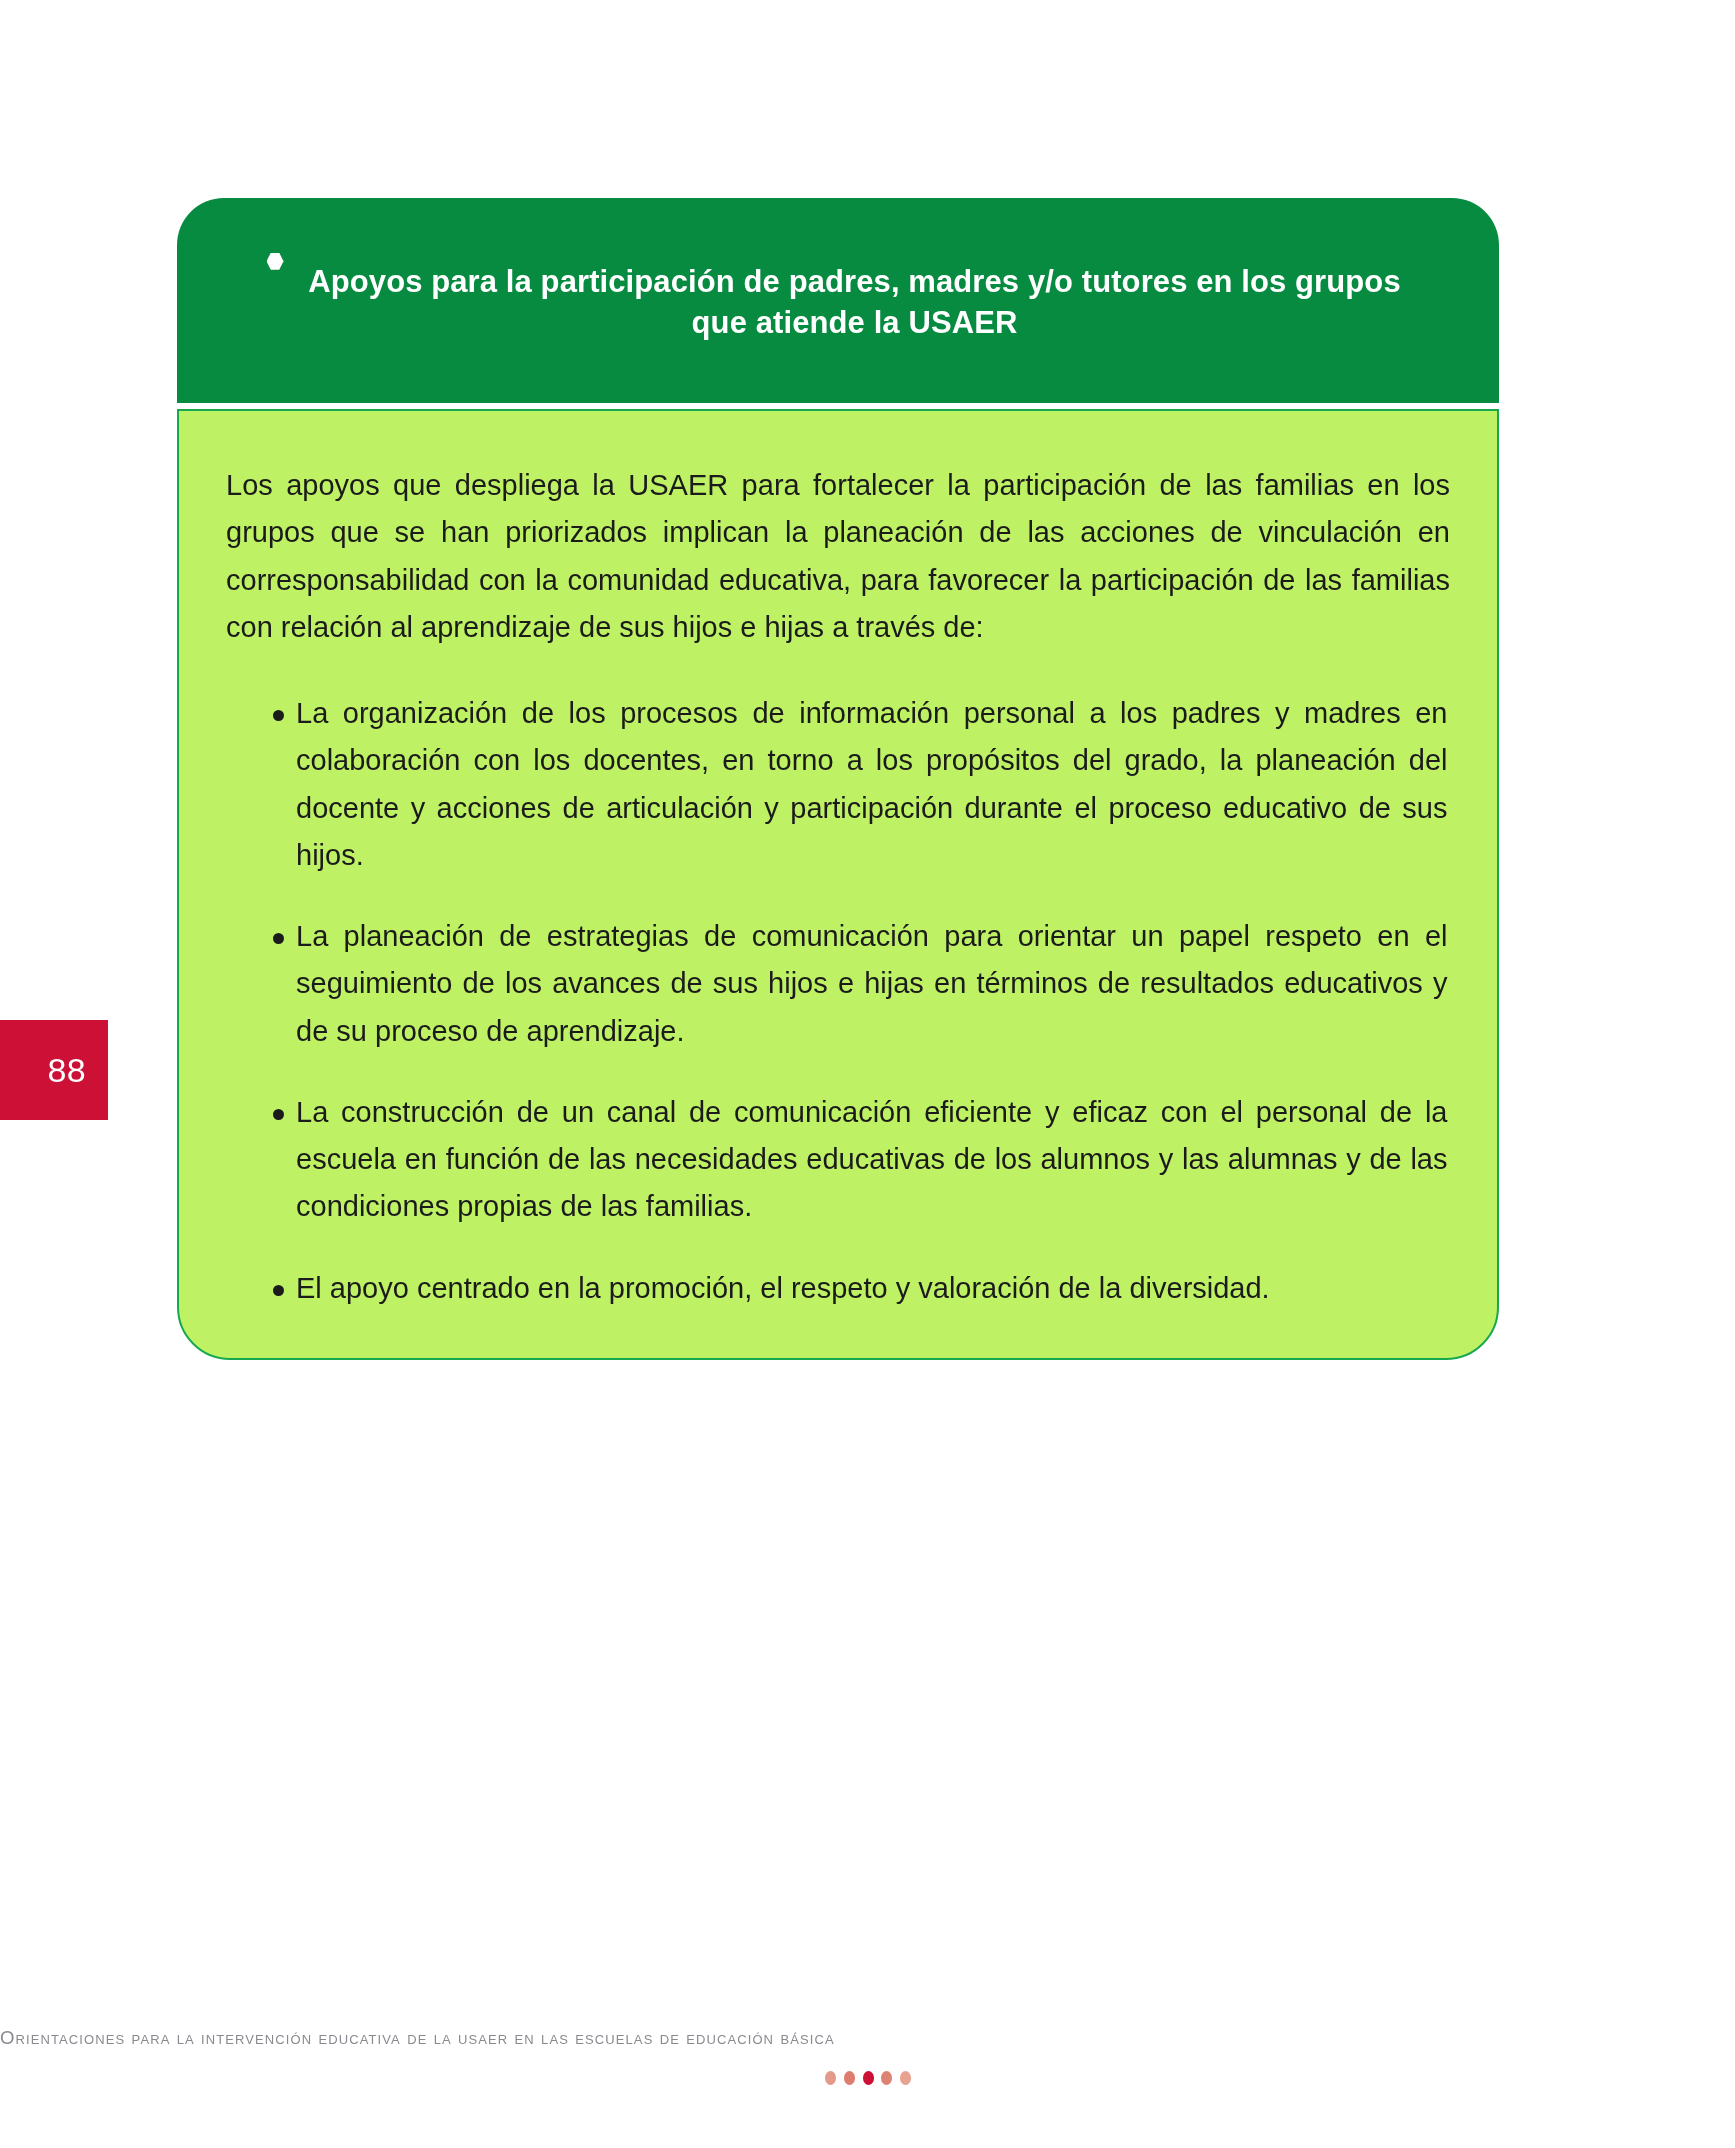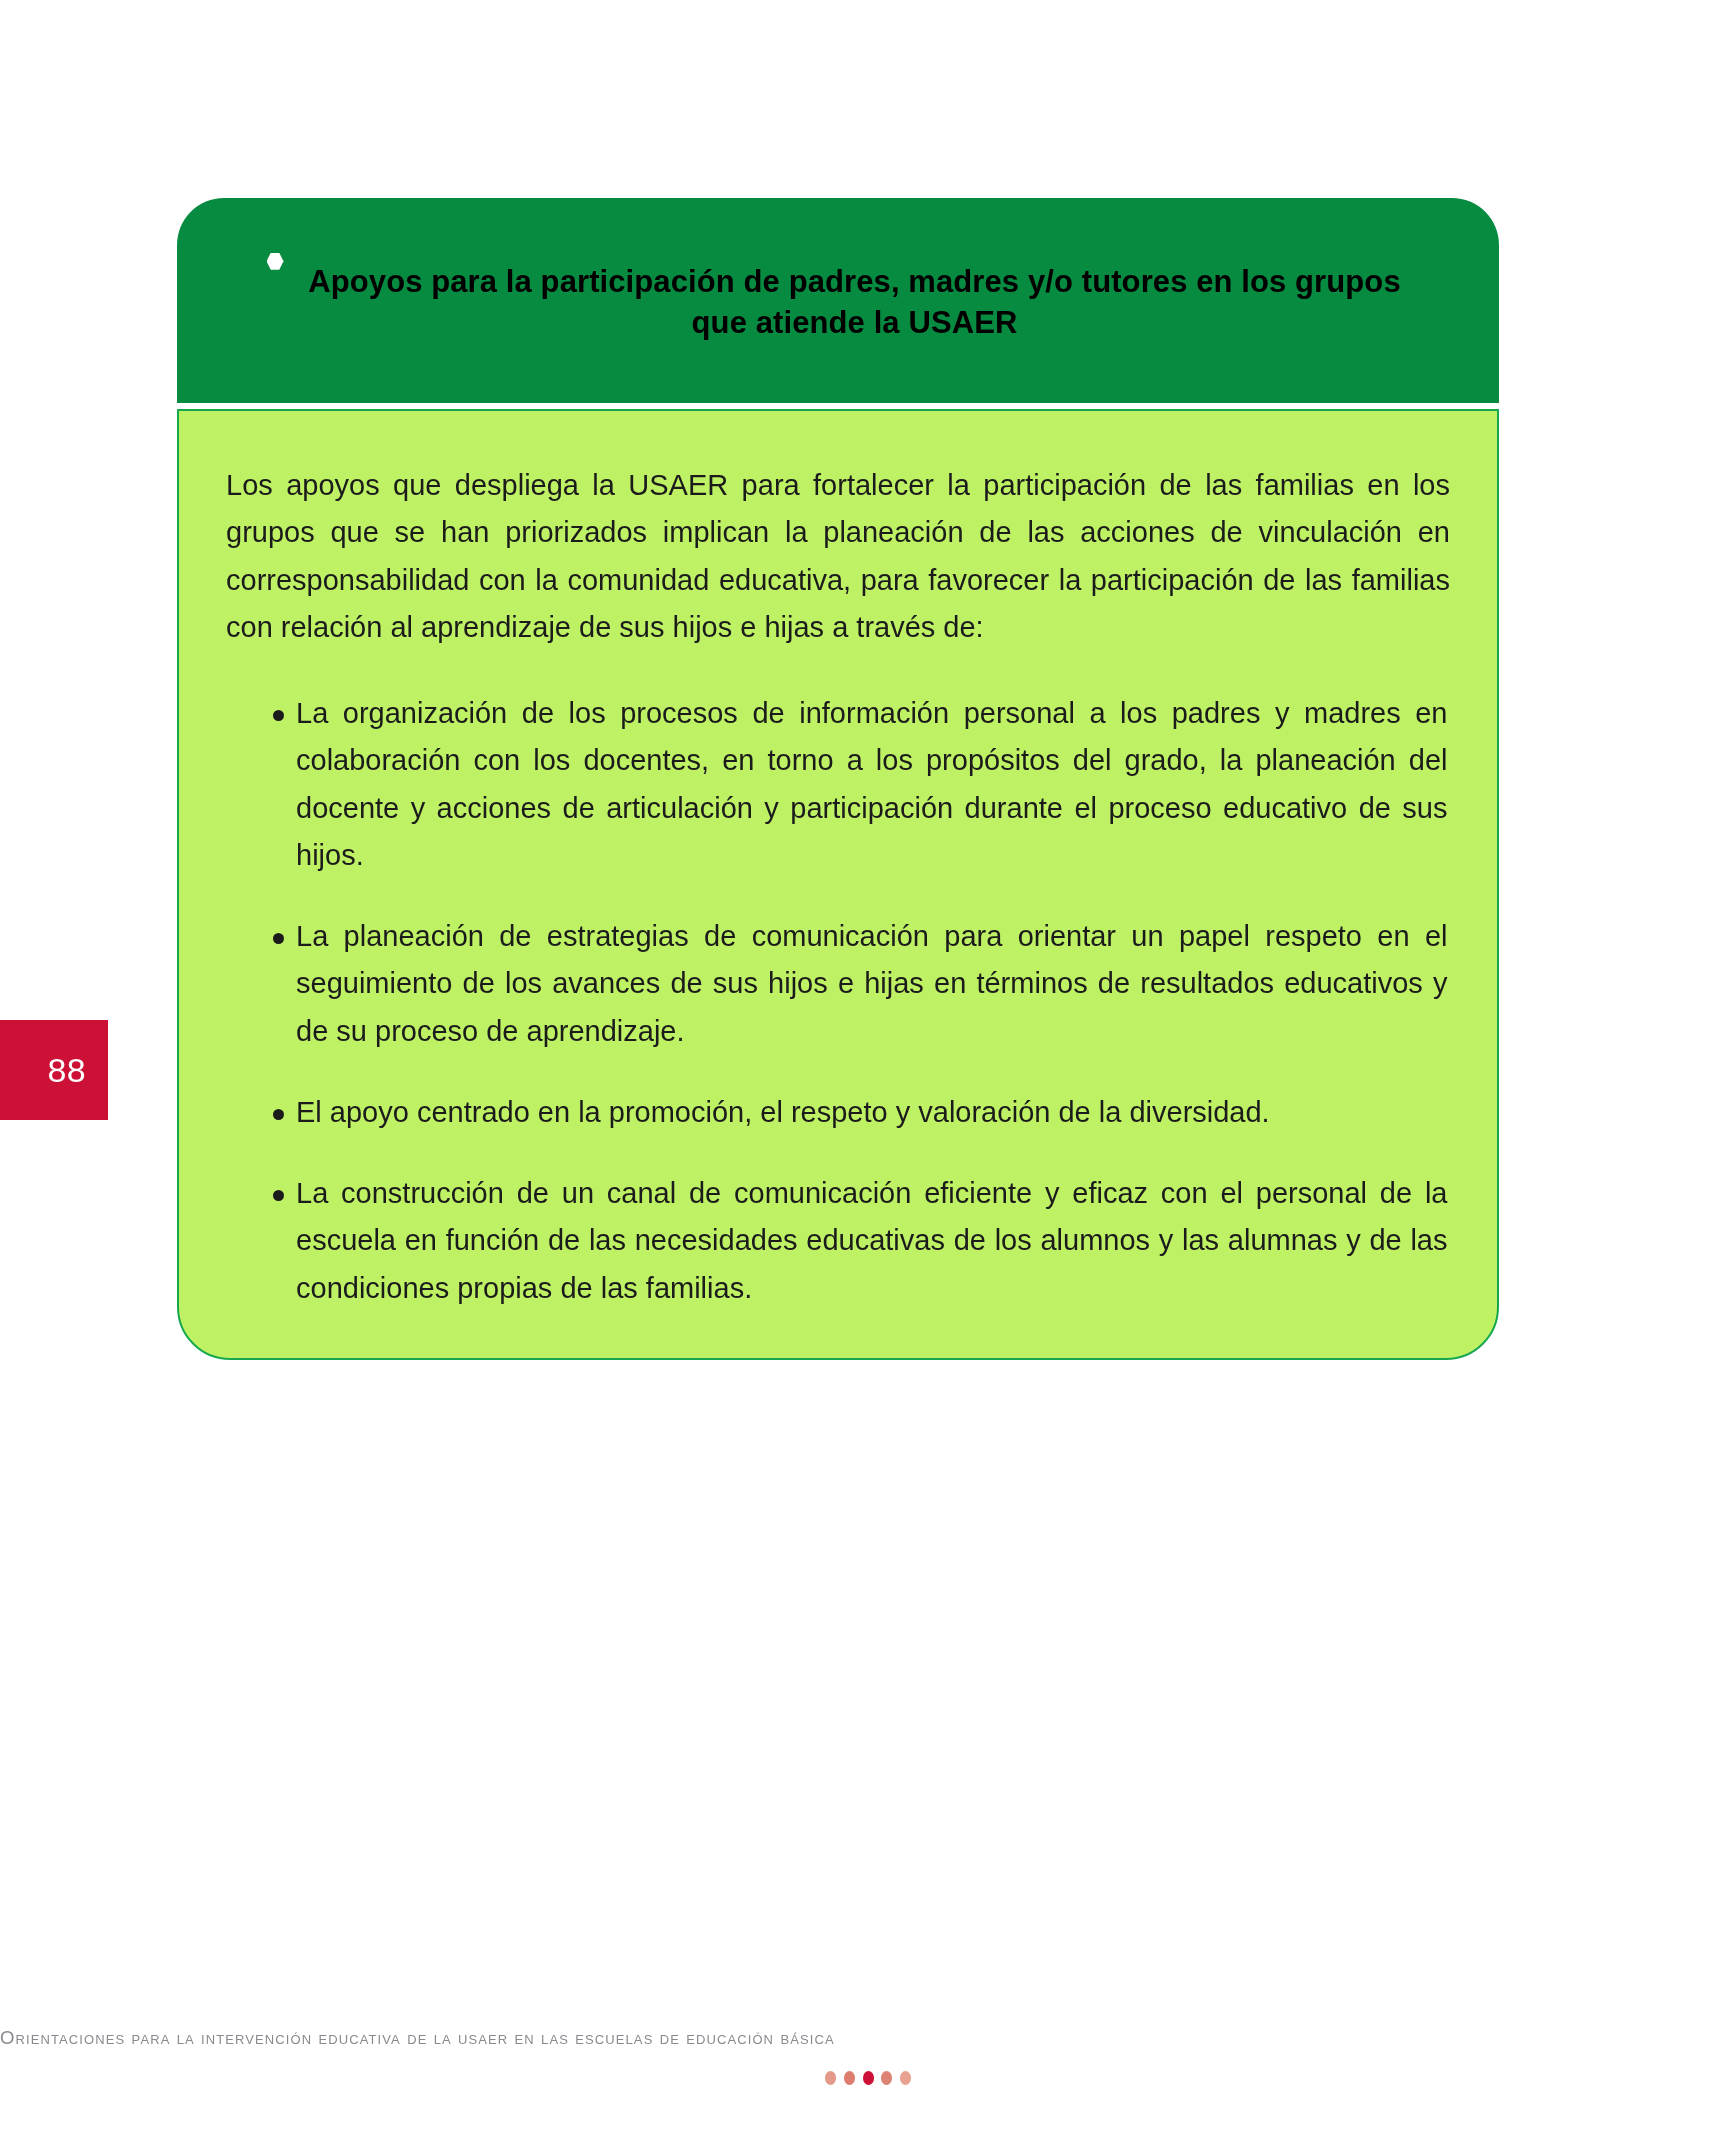--- a/index.html
+++ b/index.html
@@ -43,21 +43,21 @@
     top: 198px;
     width: 1322px;
   }
 
   .callout-header {
     background: #068b41;
     border-top-left-radius: 47px;
     border-top-right-radius: 47px;
     box-sizing: border-box;
     padding: 42px 51px 39px 51px;
-    color: #000000;
+    color: #ffffff;
   }
   .callout-header .hdr-row {
     display: flex;
     align-items: flex-start;
     justify-content: center;
   }
   .hdr-marker {
     flex: 0 0 auto;
     width: 17px;
     height: 17px;
@@ -179,25 +179,25 @@
       <li class="bullet-item">
         <span class="bullet-dot"></span>
         <span class="bullet-text">La organización de los procesos de información personal a los padres y madres en colaboración con los docentes, en torno a los propósitos del grado, la planeación del docente y acciones de articulación y participación durante el proceso educativo de sus hijos.</span>
       </li>
       <li class="bullet-item">
         <span class="bullet-dot"></span>
         <span class="bullet-text">La planeación de estrategias de comunicación para orientar un papel respeto en el seguimiento de los avances de sus hijos e hijas en términos de resultados educativos y de su proceso de aprendizaje.</span>
       </li>
       <li class="bullet-item">
         <span class="bullet-dot"></span>
+        <span class="bullet-text">La construcción de un canal de comunicación eficiente y eficaz con el personal de la escuela en función de las necesidades educativas de los alumnos y las alumnas y de las condiciones propias de las familias.</span>
+      </li>
+      <li class="bullet-item">
+        <span class="bullet-dot"></span>
         <span class="bullet-text">El apoyo centrado en la promoción, el respeto y valoración de la diversidad.</span>
-      </li>
-      <li class="bullet-item">
-        <span class="bullet-dot"></span>
-        <span class="bullet-text">La construcción de un canal de comunicación eficiente y eficaz con el personal de la escuela en función de las necesidades educativas de los alumnos y las alumnas y de las condiciones propias de las familias.</span>
       </li>
     </ul>
   </div>
 
 </section>
 
 <footer class="footer">
   <div class="footer-text">Orientaciones para la intervención educativa de la usaer en las escuelas de educación básica</div>
   <div class="footer-dots">
     <i style="background: rgb(227, 154, 138);"></i>

